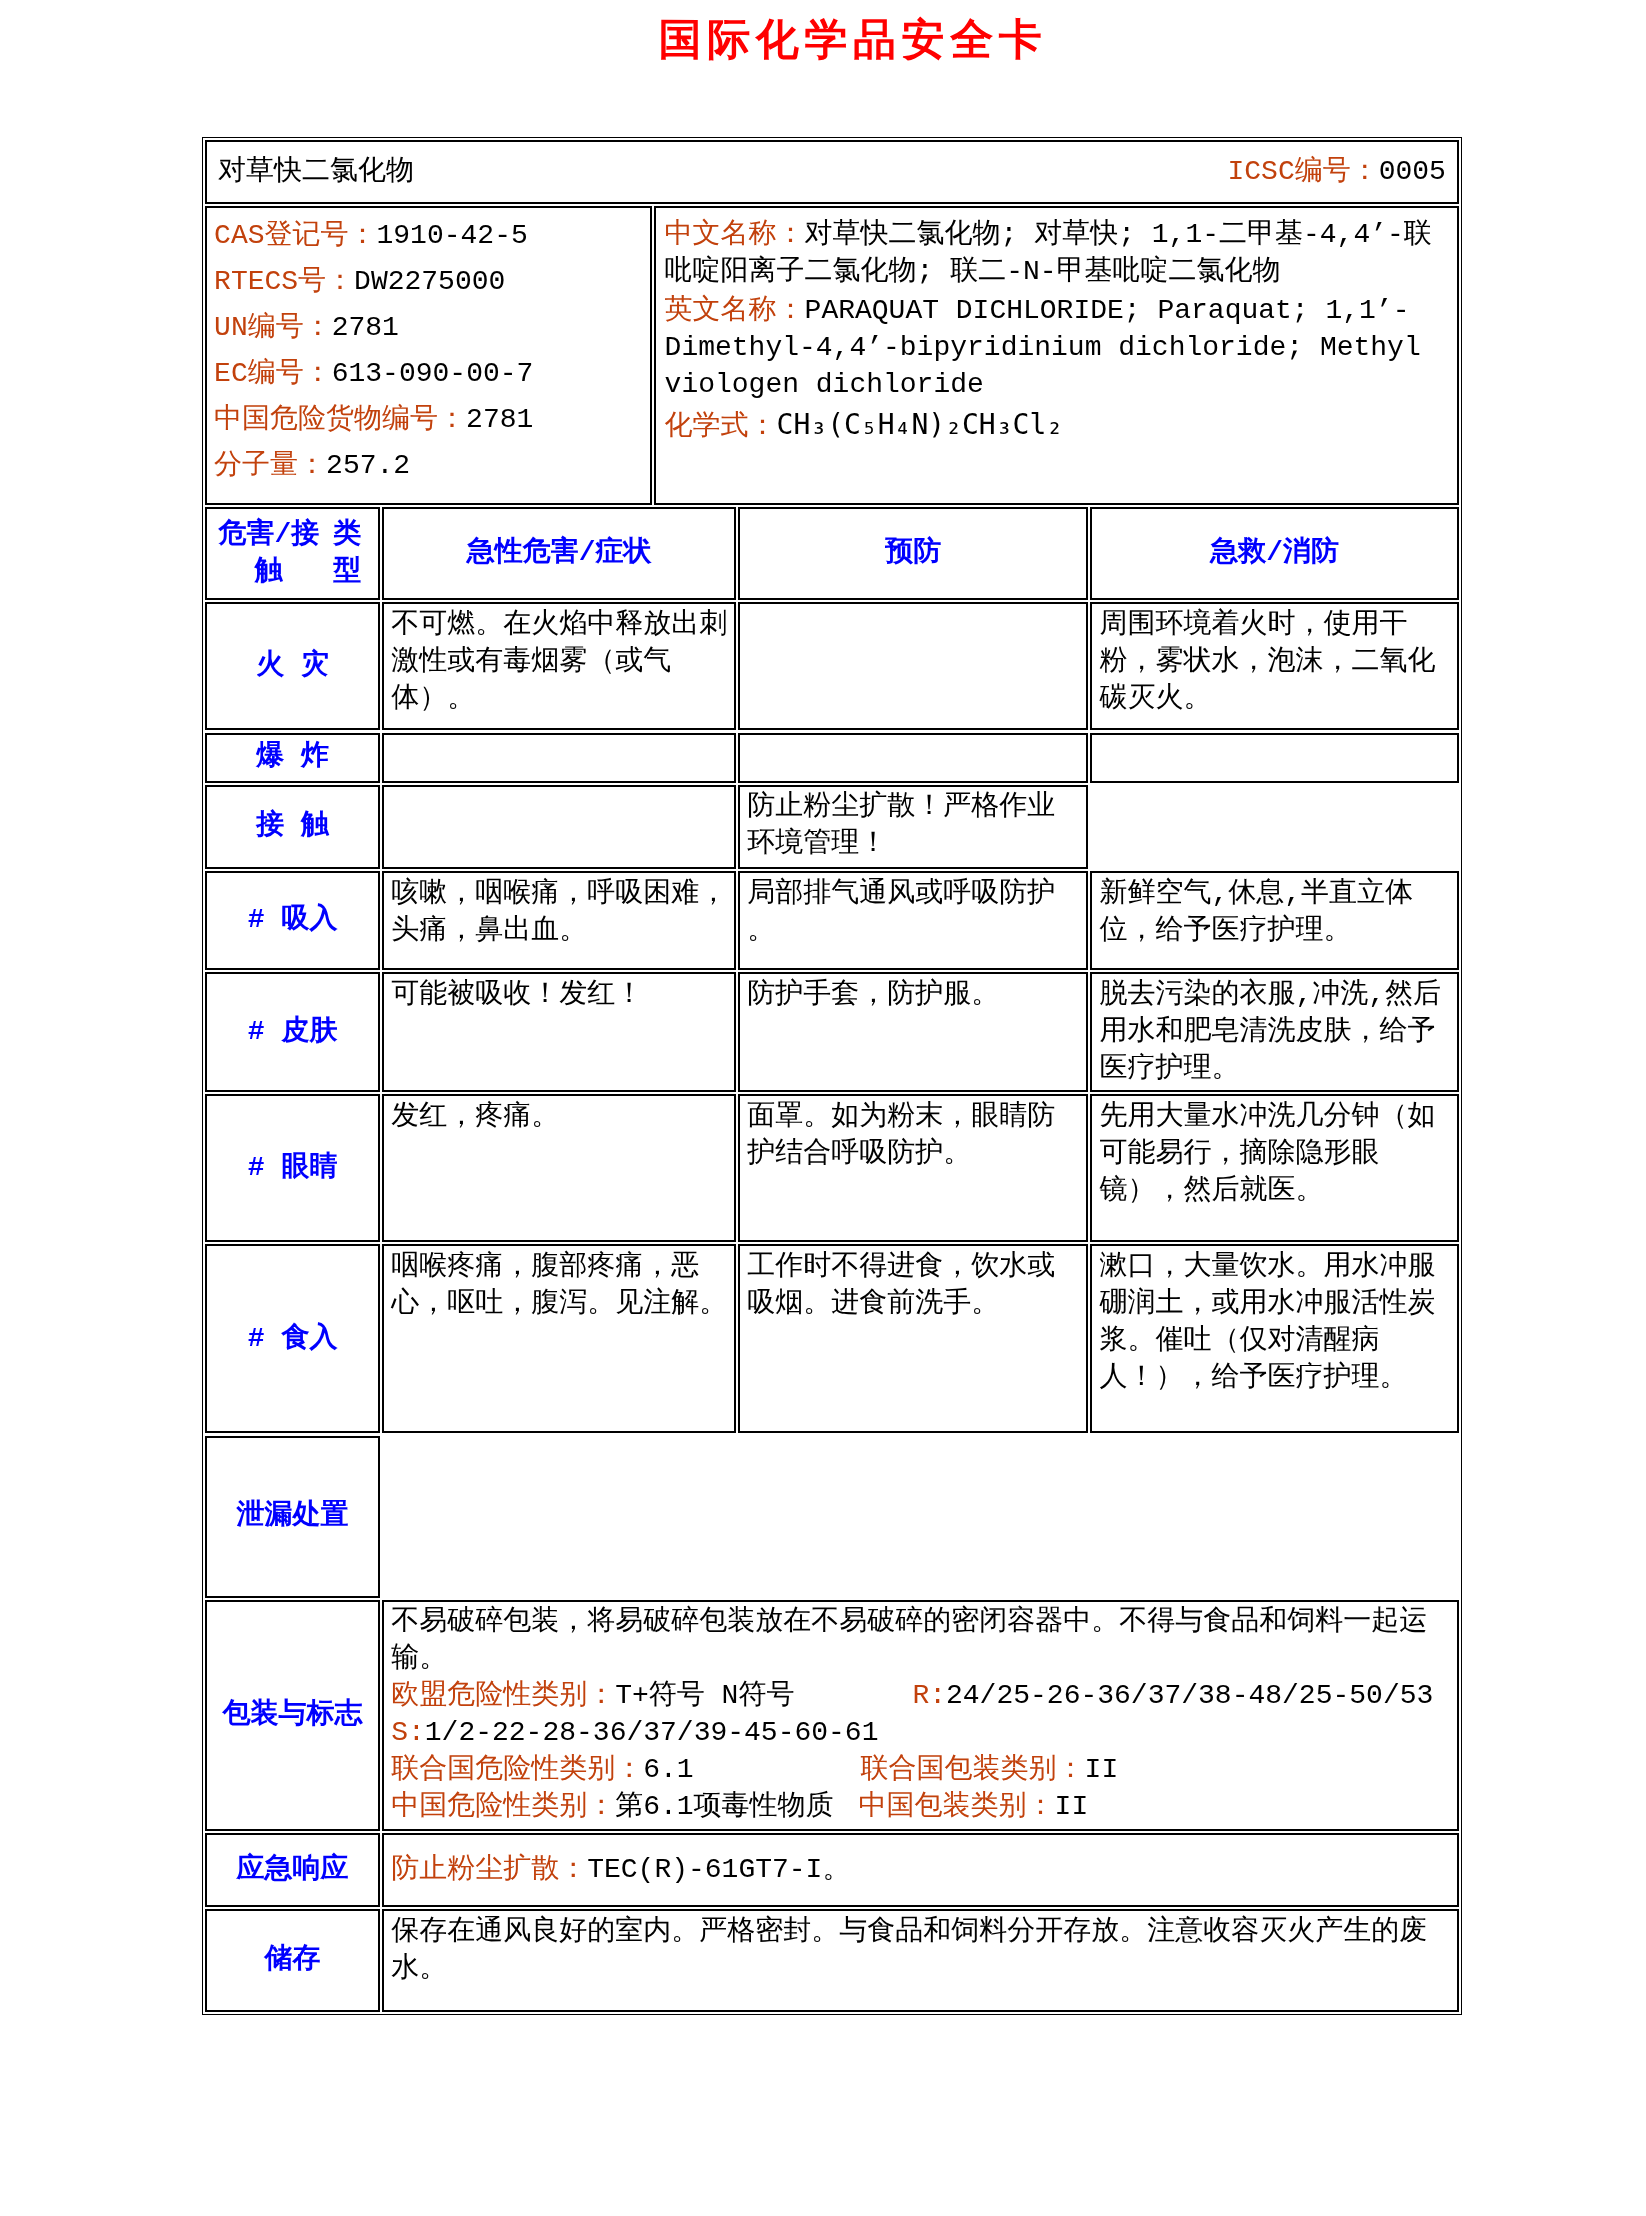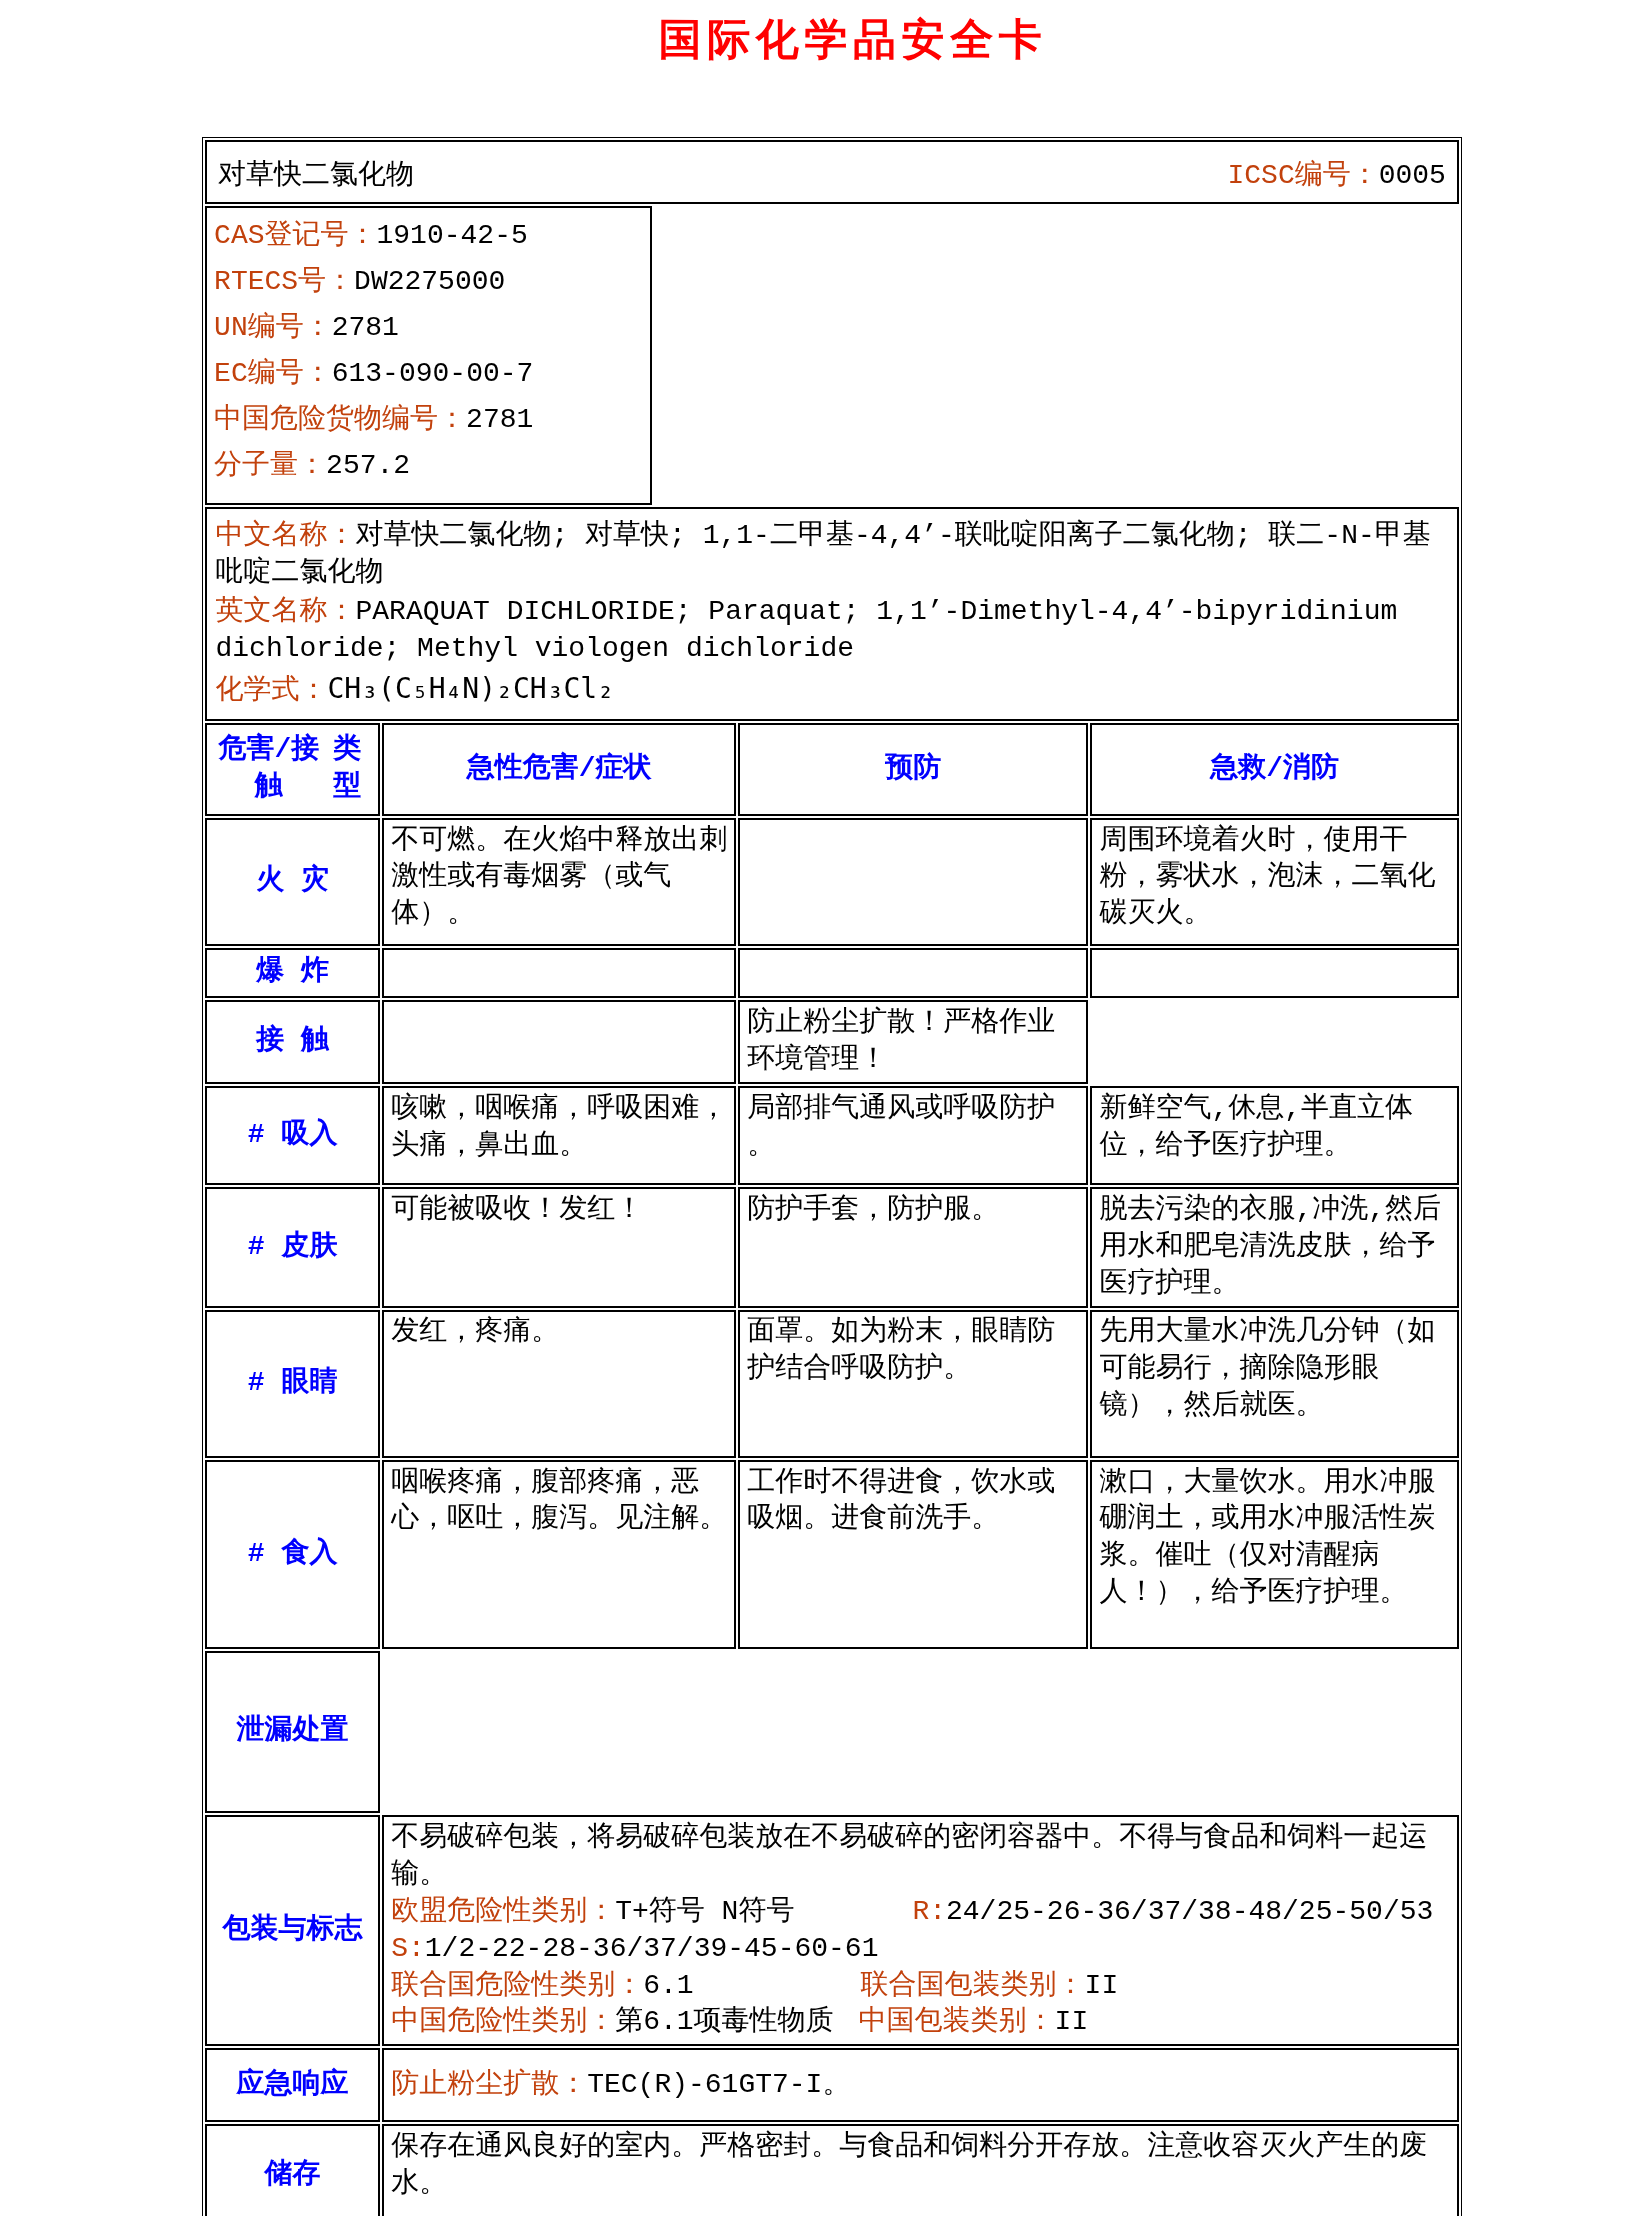--- a/index.html
+++ b/index.html
@@ -25,33 +25,33 @@
   .lbl { color:#c2410c; font-weight:normal; }
   .c-type {
     width:175px; flex:none; display:flex; flex-direction:row;
     align-items:center; justify-content:center; text-align:center;
     color:#0000fe; font-weight:bold;
   }
   .c-sym  { width:354px; flex:none; }
   .c-prev { width:350px; flex:none; }
   .c-aid  { flex:1; }
   .c-span { flex:1; }
-  .c-full { flex:1; display:flex; justify-content:space-between; align-items:flex-end; padding:7px 11px; }
+  .c-full { flex:1; display:flex; justify-content:space-between; align-items:center; padding:7px 11px; }
   .c-idleft  { width:447px; flex:none; padding:9.7px 7px; }
   .c-idright { flex:1; padding:5.6px 8.4px; }
   .id-line { margin:0 0 9px 0; white-space:nowrap; }
   .c-idright p { margin:2.8px 0; }
   .head { display:flex; align-items:center; justify-content:center; text-align:center; color:#0000fe; font-weight:bold; }
   .v-center { display:flex; align-items:center; }
   .formula { font-family:"DejaVu Sans Mono","DejaVu Sans",monospace; }
   .sp1 { display:inline-block; width:118px; }
   .sp2 { display:inline-block; width:167px; }
   .sp3 { display:inline-block; width:25px; }
   .r-head1 { min-height:64px; }
-  .r-id { min-height:272px;flex-direction:column; }
+  .r-id { min-height:272px; }
   .r-header { min-height:93px; }
   .r-fire { min-height:128px; }
   .r-explosion { min-height:50px; }
   .r-contact { min-height:84px; }
   .r-inhale { min-height:99px; }
   .r-skin { min-height:116px; }
   .r-eyes { min-height:148px; }
   .r-ingest { min-height:189px; }
   .r-spill { min-height:162px; }
   .r-pack { min-height:224px; }

